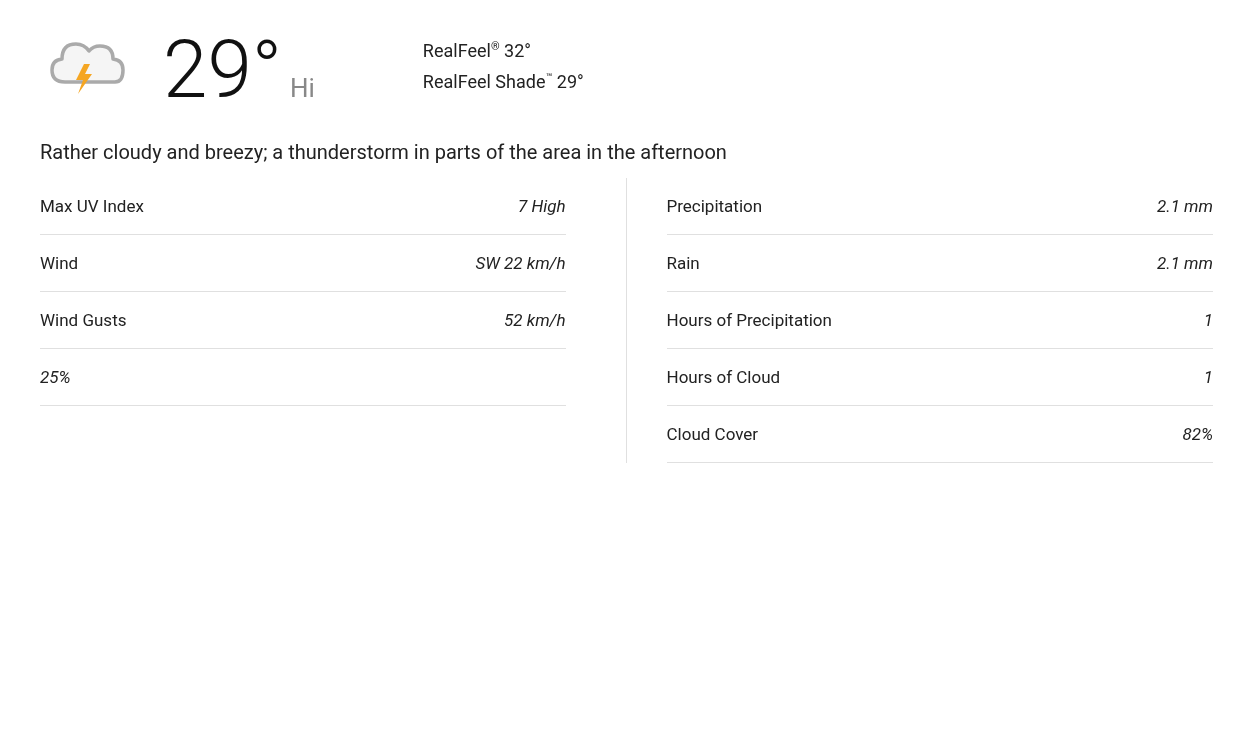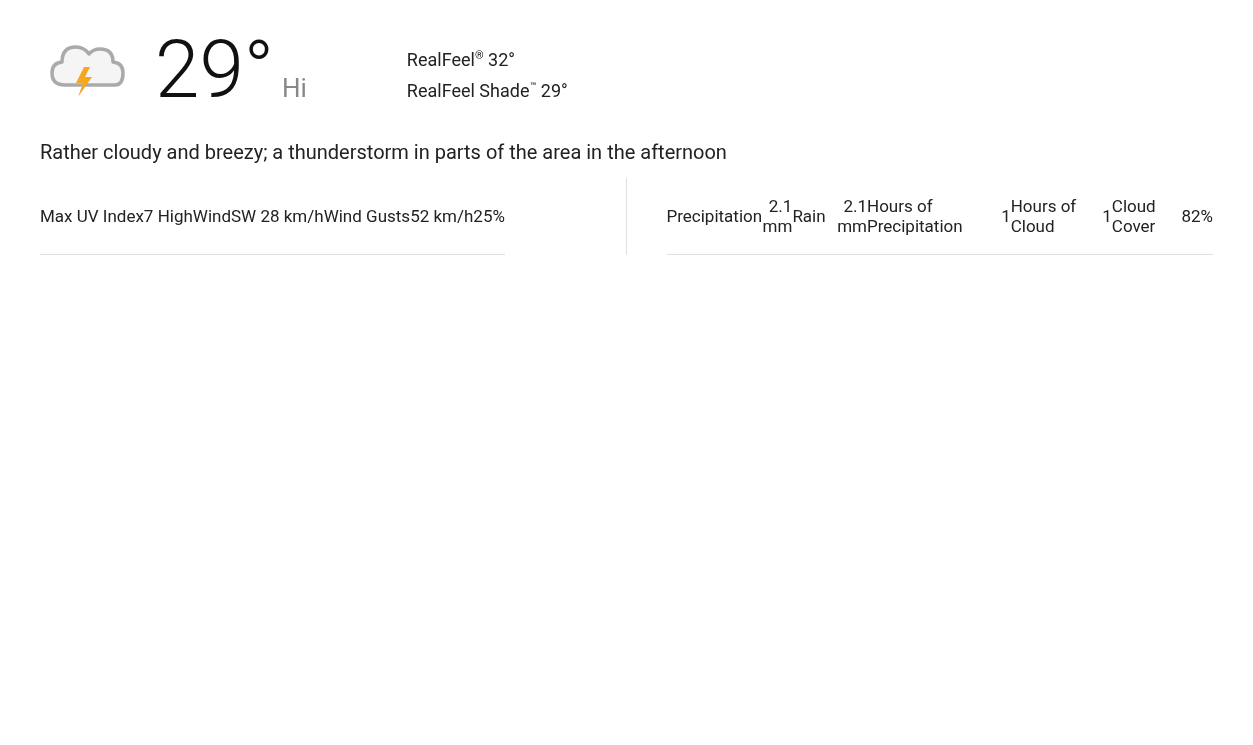--- a/index.html
+++ b/index.html
@@ -12,22 +12,22 @@
       background: #ffffff;
       font-family: -apple-system, BlinkMacSystemFont, 'Segoe UI', Roboto, Arial, sans-serif;
       color: #1a1a1a;
       width: 1253px;
       min-height: 745px;
       padding: 30px 40px;
     }
 
     .header-section {
       display: flex;
-      align-items: center;
-      gap: 0;
+      align-items: flex-start;
+      gap: 8px;
       margin-bottom: 30px;
     }
 
     .weather-icon-area {
       display: flex;
       align-items: center;
       margin-right: 20px;
     }
 
     .temp-hi-area {
@@ -76,21 +76,21 @@
     }
 
     .stats-grid {
       display: grid;
       grid-template-columns: 1fr 1fr;
       gap: 0;
     }
 
     .stats-column {
       display: flex;
-      flex-direction: row;
+      flex-direction: column;
     }
 
     .stats-column:first-child {
       padding-right: 60px;
       border-right: 1px solid #e0e0e0;
     }
 
     .stats-column:last-child {
       padding-left: 40px;
     }
@@ -107,20 +107,21 @@
       font-size: 17px;
       color: #222;
       font-weight: 400;
     }
 
     .stat-value {
       font-size: 17px;
       color: #222;
       font-weight: 400;
       text-align: right;
+      font-style: italic;
     }
 
     
     .cloud-svg {
       width: 95px;
       height: 75px;
     }
   </style>
 </head>
 <body>
@@ -158,21 +159,21 @@
 <div class="description-section">Rather cloudy and breezy; a thunderstorm in parts of the area in the afternoon</div>
 
 <div class="stats-grid">
   <div class="stats-column" id="stats-left">
       <div class="stat-row">
         <span class="stat-label">Max UV Index</span>
         <span class="stat-value">7 High</span>
       </div>
       <div class="stat-row">
         <span class="stat-label">Wind</span>
-        <span class="stat-value">SW 28 km/h</span>
+        <span class="stat-value">SW 22 km/h</span>
       </div>
       <div class="stat-row">
         <span class="stat-label">Wind Gusts</span>
         <span class="stat-value">52 km/h</span>
       </div>
       <div class="stat-row">
         <span class="stat-value">25%</span>
       </div>
     </div>
   <div class="stats-column" id="stats-right">

